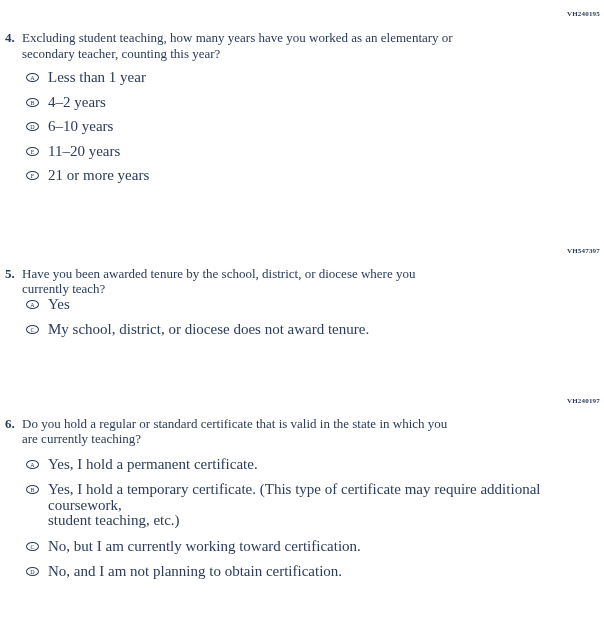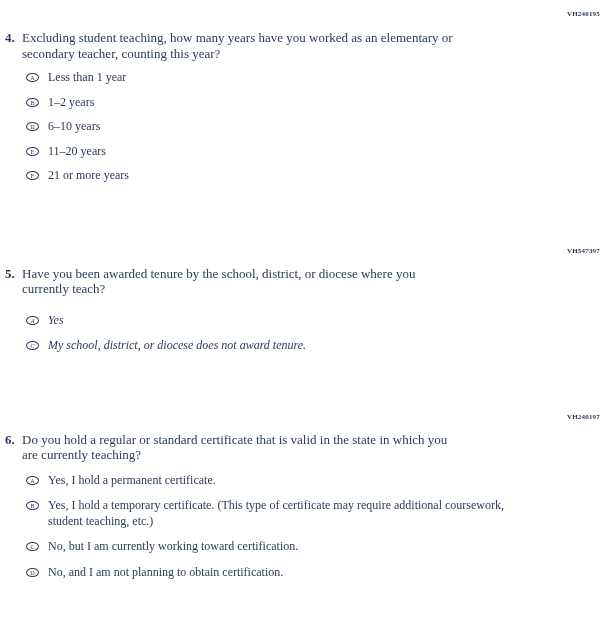--- a/index.html
+++ b/index.html
@@ -60,30 +60,30 @@
     border: 1.2px solid #2b3b59;
     border-radius: 50%;
     font-size: 6px;
     line-height: 8px;
     text-align: center;
     display: inline-block;
     color: #2b3b59;
     font-family: "Liberation Serif", "DejaVu Serif", serif;
   }
   .opt-label {
-    font-size: 12px;
+    font-size: 15px;
     line-height: 15.5px;
     white-space: pre-line;
   }
   
   .sec4 .q-code { padding-top: 10px; }
   .sec4 .q-row  { margin-top: 12px; }
   .sec5 .q-code { padding-top: 54px; }
   .sec5 .q-row  { margin-top: 11px; }
-  .sec5 .options { margin-top: 16px; font-style: italic; }
+  .sec5 .options { margin-top: 0; }
   .sec6 .q-code { padding-top: 49px; padding-left: 18px; }
   .sec6 .q-row  { margin-top: 11px; }
   .sec6 .options { margin-top: 10px; }
 </style>
 </head>
 <body>
 
 <div class="page">
 
   <section class="question-block sec4">
@@ -93,21 +93,21 @@
       <p class="q-text">Excluding student teaching, how many years have you worked as an elementary or
 secondary teacher, counting this year?</p>
     </div>
     <div class="options">
       <div class="option">
         <span class="bubble">A</span>
         <span class="opt-label">Less than 1 year</span>
       </div>
       <div class="option">
         <span class="bubble">B</span>
-        <span class="opt-label">1–2 years</span>
+        <span class="opt-label">4–2 years</span>
       </div>
       <div class="option">
         <span class="bubble">D</span>
         <span class="opt-label">6–10 years</span>
       </div>
       <div class="option">
         <span class="bubble">E</span>
         <span class="opt-label">11–20 years</span>
       </div>
       <div class="option">

